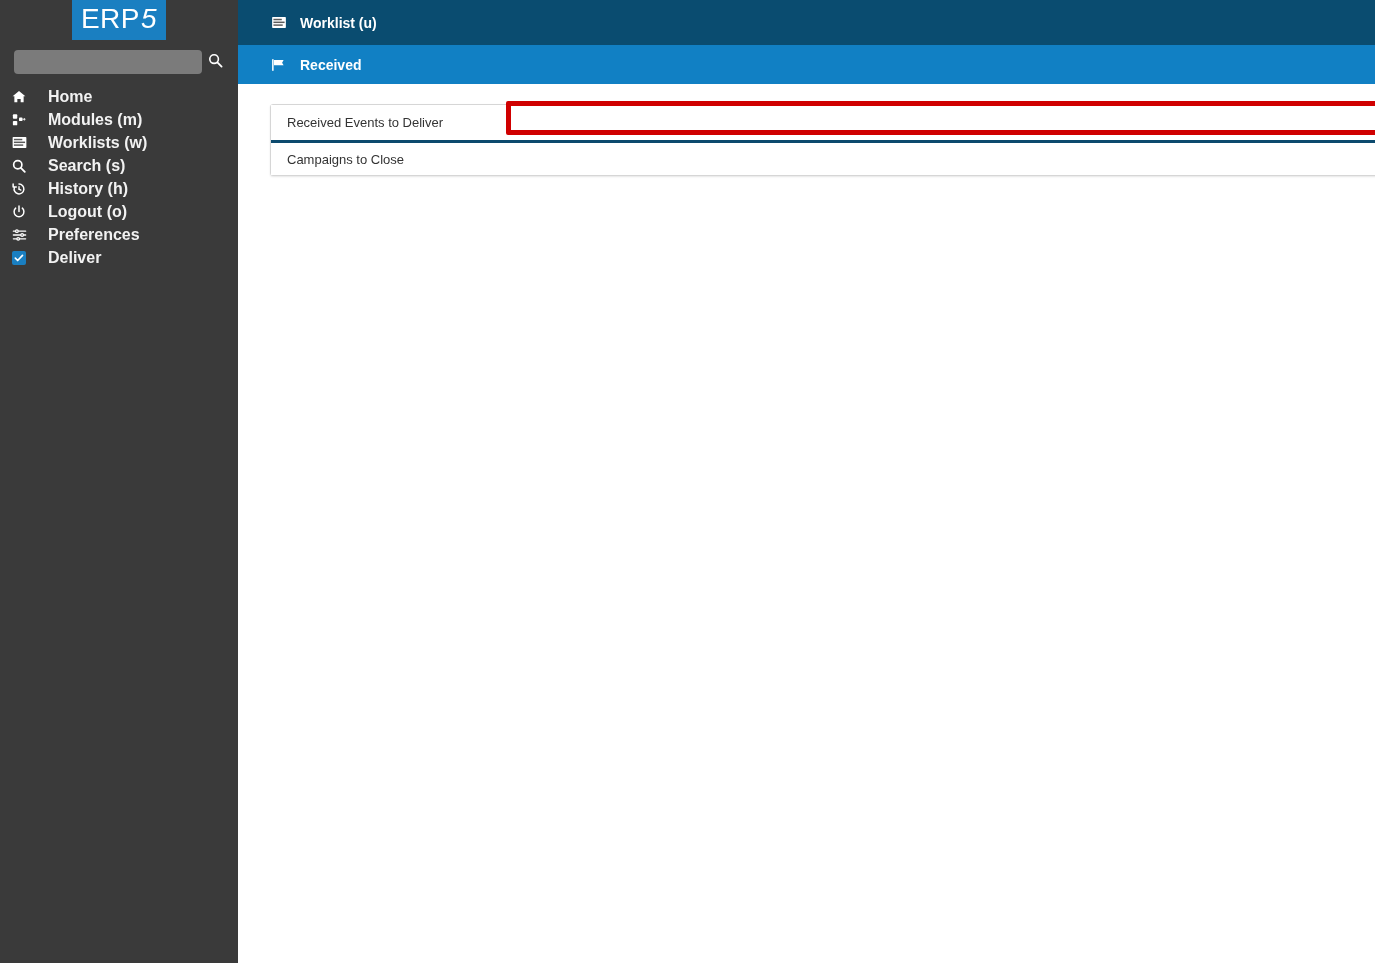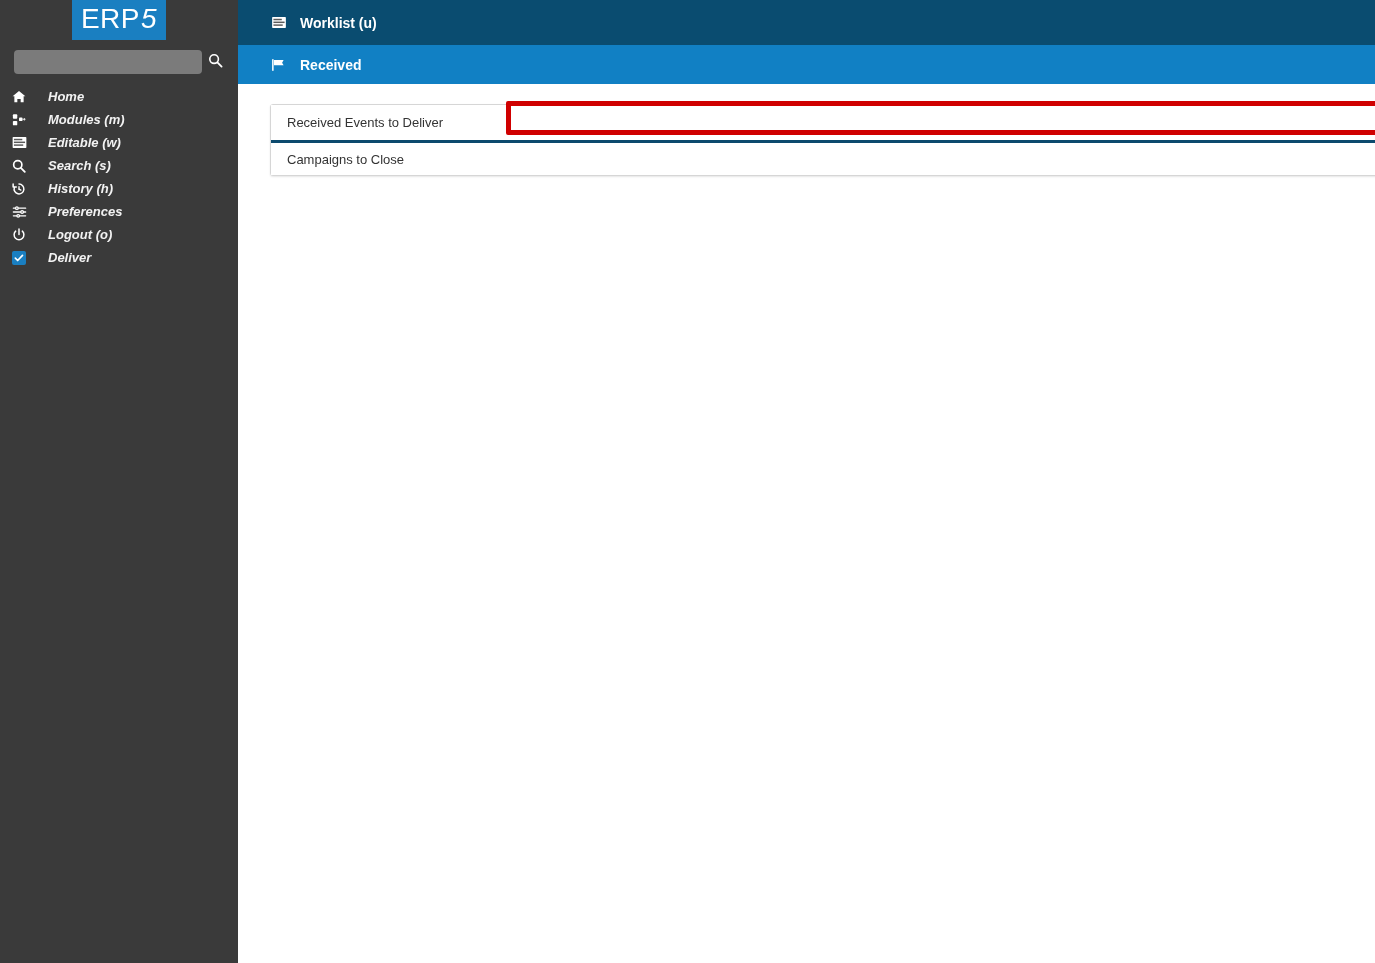--- a/index.html
+++ b/index.html
@@ -100,25 +100,24 @@
   .nav-icon {
     width: 22px;
     flex: 0 0 22px;
     display: flex;
     align-items: center;
     justify-content: flex-start;
     color: #ffffff;
   }
   .nav-label {
     color: #f2f2f2;
-    font-size: 13px;
+    font-size: 16px;
     font-weight: bold;
     margin-left: 14px;
     white-space: nowrap;
-    font-style: italic;
   }
 
   .chk {
     width: 14px;
     height: 14px;
     background: #1a7fc1;
     border-radius: 2px;
     display: flex;
     align-items: center;
     justify-content: center;
@@ -275,21 +274,21 @@
 
       <div class="nav-item">
         <span class="nav-icon">
           <svg width="15" height="13" viewBox="0 0 16 14">
             <rect x="0.6" y="1.2" width="14.8" height="11.6" rx="0.8" fill="#ffffff"></rect>
             <rect x="2" y="3" width="9" height="1.6" fill="#5b5b5b"></rect>
             <rect x="2" y="6" width="12" height="1.6" fill="#5b5b5b"></rect>
             <rect x="2" y="9" width="10" height="1.6" fill="#5b5b5b"></rect>
           </svg>
         </span>
-        <span class="nav-label">Editable (w)</span>
+        <span class="nav-label">Worklists (w)</span>
       </div>
 
       <div class="nav-item">
         <span class="nav-icon">
           <svg width="14" height="14" viewBox="0 0 16 16">
             <circle cx="6.6" cy="6.6" r="4.7" fill="none" stroke="#ffffff" stroke-width="1.9"></circle>
             <line x1="10.1" y1="10.1" x2="14.6" y2="14.6" stroke="#ffffff" stroke-width="2.1" stroke-linecap="round"></line>
           </svg>
         </span>
         <span class="nav-label">Search (s)</span>
@@ -298,44 +297,44 @@
       <div class="nav-item">
         <span class="nav-icon">
           <svg width="14" height="14" viewBox="0 0 16 16">
             <path d="M8 2.4a5.6 5.6 0 1 1-5.3 3.8" fill="none" stroke="#ffffff" stroke-width="1.7" stroke-linecap="round"></path>
             <path d="M1.3 2.2v3.6h3.6" fill="none" stroke="#ffffff" stroke-width="1.7" stroke-linecap="round" stroke-linejoin="round"></path>
             <line x1="8" y1="5.3" x2="8" y2="8.2" stroke="#ffffff" stroke-width="1.5" stroke-linecap="round"></line>
             <line x1="8" y1="8.2" x2="10.1" y2="9.3" stroke="#ffffff" stroke-width="1.5" stroke-linecap="round"></line>
           </svg>
         </span>
         <span class="nav-label">History (h)</span>
+      </div>
+
+      <div class="nav-item">
+        <span class="nav-icon">
+          <svg width="14" height="14" viewBox="0 0 16 16">
+            <path d="M4.2 3.6a5.6 5.6 0 1 0 7.6 0" fill="none" stroke="#ffffff" stroke-width="1.7" stroke-linecap="round"></path>
+            <line x1="8" y1="1" x2="8" y2="7.4" stroke="#ffffff" stroke-width="1.7" stroke-linecap="round"></line>
+          </svg>
+        </span>
+        <span class="nav-label">Logout (o)</span>
       </div>
 
       <div class="nav-item">
         <span class="nav-icon">
           <svg width="15" height="14" viewBox="0 0 16 16" stroke="#ffffff" stroke-width="1.5" stroke-linecap="round">
             <line x1="1" y1="3.6" x2="15" y2="3.6"></line>
             <line x1="1" y1="8" x2="15" y2="8"></line>
             <line x1="1" y1="12.4" x2="15" y2="12.4"></line>
             <circle cx="5" cy="3.6" r="1.5" fill="#3a3a3a"></circle>
             <circle cx="11" cy="8" r="1.5" fill="#3a3a3a"></circle>
             <circle cx="6.5" cy="12.4" r="1.5" fill="#3a3a3a"></circle>
           </svg>
         </span>
         <span class="nav-label">Preferences</span>
-      </div>
-
-      <div class="nav-item">
-        <span class="nav-icon">
-          <svg width="14" height="14" viewBox="0 0 16 16">
-            <path d="M4.2 3.6a5.6 5.6 0 1 0 7.6 0" fill="none" stroke="#ffffff" stroke-width="1.7" stroke-linecap="round"></path>
-            <line x1="8" y1="1" x2="8" y2="7.4" stroke="#ffffff" stroke-width="1.7" stroke-linecap="round"></line>
-          </svg>
-        </span>
-        <span class="nav-label">Logout (o)</span>
       </div>
 
       <div class="nav-item">
         <span class="nav-icon">
           <span class="chk">
             <svg width="10" height="10" viewBox="0 0 12 12">
               <path d="M1.6 6.2 4.4 9 10.2 2.8" fill="none" stroke="#ffffff" stroke-width="2" stroke-linecap="round" stroke-linejoin="round"></path>
             </svg>
           </span>
         </span>

